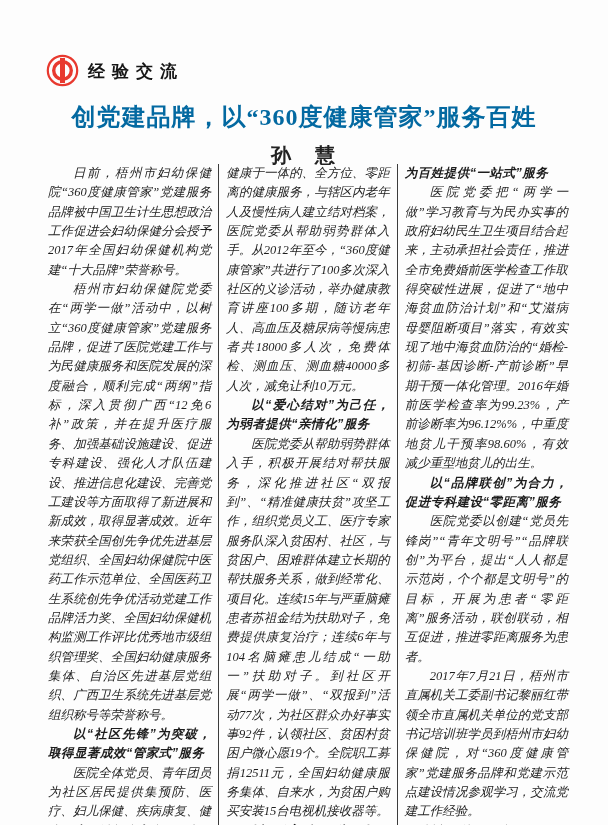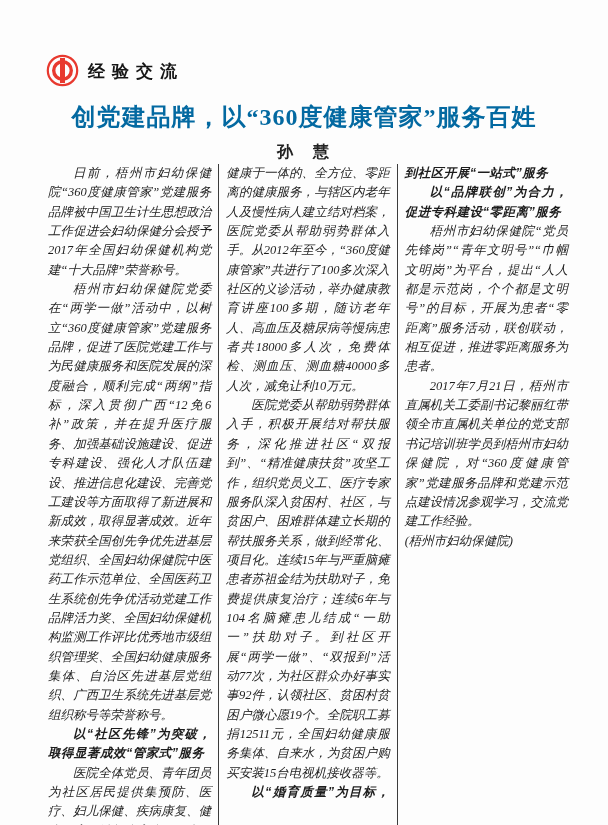--- a/index.html
+++ b/index.html
@@ -22,21 +22,21 @@
     padding-top:2px;
   }
   .title {
     position:absolute; top:101px; left:0; right:0;
     margin:0; text-align:center;
     font-size:24px; font-weight:bold; letter-spacing:1px;
     color:#0369a1;
   }
   .author {
     position:absolute; top:142px; left:0; right:0;
-    text-align:center; font-size:16px; font-weight:bold;
+    text-align:center; font-size:20px; font-weight:bold;
     letter-spacing:2px; color:#222;
   }
   .columns {
     position:absolute; left:48px; top:164px; width:520px;
     display:flex; align-items:stretch;
   }
   .col {
     flex:1 1 0; min-width:0;
     font-size:12.5px; line-height:19.35px;
     text-align:justify;
@@ -81,30 +81,32 @@
       <p class="indent">日前，梧州市妇幼保健院“360度健康管家”党建服务品牌被中国卫生计生思想政治工作促进会妇幼保健分会授予2017年全国妇幼保健机构党建“十大品牌”荣誉称号。</p>
       <p class="indent">梧州市妇幼保健院党委在“两学一做”活动中，以树立“360度健康管家”党建服务品牌，促进了医院党建工作与为民健康服务和医院发展的深度融合，顺利完成“两纲”指标，深入贯彻广西“12免6补”政策，并在提升医疗服务、加强基础设施建设、促进专科建设、强化人才队伍建设、推进信息化建设、完善党工建设等方面取得了新进展和新成效，取得显著成效。近年来荣获全国创先争优先进基层党组织、全国妇幼保健院中医药工作示范单位、全国医药卫生系统创先争优活动党建工作品牌活力奖、全国妇幼保健机构监测工作评比优秀地市级组织管理奖、全国妇幼健康服务集体、自治区先进基层党组织、广西卫生系统先进基层党组织称号等荣誉称号。</p>
       <p class="subhead indent">以“社区先锋”为突破，取得显著成效“管家式”服务</p>
       <p class="indent spread">医院全体党员、青年团员为社区居民提供集预防、医疗、妇儿保健、疾病康复、健康教育、计划生育指导、心理</p>
     </div>
 
     <div class="divider"></div>
 
     <div class="col">
       <p>健康于一体的、全方位、零距离的健康服务，与辖区内老年人及慢性病人建立结对档案，医院党委从帮助弱势群体入手。从2012年至今，“360度健康管家”共进行了100多次深入社区的义诊活动，举办健康教育讲座100多期，随访老年人、高血压及糖尿病等慢病患者共18000多人次，免费体检、测血压、测血糖40000多人次，减免让利10万元。</p>
+      <p class="subhead indent">以“爱心结对”为己任，为弱者提供“亲情化”服务</p>
       <p class="indent">医院党委从帮助弱势群体入手，积极开展结对帮扶服务，深化推进社区“双报到”、“精准健康扶贫”攻坚工作，组织党员义工、医疗专家服务队深入贫困村、社区，与贫困户、困难群体建立长期的帮扶服务关系，做到经常化、项目化。连续15年与严重脑瘫患者苏祖金结为扶助对子，免费提供康复治疗；连续6年与104名脑瘫患儿结成“一助一”扶助对子。到社区开展“两学一做”、“双报到”活动77次，为社区群众办好事实事92件，认领社区、贫困村贫困户微心愿19个。全院职工募捐12511元，全国妇幼健康服务集体、自来水，为贫困户购买安装15台电视机接收器等。</p>
       <p class="subhead indent spread">以“婚育质量”为目标，</p>
     </div>
 
     <div class="divider"></div>
 
     <div class="col">
-      <p class="subhead">到社区开展“一站式”服务</p>
+      <p class="subhead">为百姓提供“一站式”服务</p>
+      <p class="indent">医院党委把“两学一做”学习教育与为民办实事的政府妇幼民生卫生项目结合起来，主动承担社会责任，推进全市免费婚前医学检查工作取得突破性进展，促进了“地中海贫血防治计划”和“艾滋病母婴阻断项目”落实，有效实现了地中海贫血防治的“婚检-初筛-基因诊断-产前诊断”早期干预一体化管理。2016年婚前医学检查率为99.23%，产前诊断率为96.12%%，中重度地贫儿干预率98.60%，有效减少重型地贫儿的出生。</p>
       <p class="subhead indent">以“品牌联创”为合力，促进专科建设“零距离”服务</p>
-      <p class="indent">梧州市妇幼保健院“党员先锋岗”“青年文明号”“巾帼文明岗”为平台，提出“人人都是示范岗，个个都是文明号”的目标，开展为患者“零距离”服务活动，联创联动，相互促进，推进零距离服务为患者。</p>
+      <p class="indent">医院党委以创建“党员先锋岗”“青年文明号”“品牌联创”为平台，提出“人人都是示范岗，个个都是文明号”的目标，开展为患者“零距离”服务活动，联创联动，相互促进，推进零距离服务为患者。</p>
       <p class="indent">2017年7月21日，梧州市直属机关工委副书记黎丽红带领全市直属机关单位的党支部书记培训班学员到梧州市妇幼保健院，对“360度健康管家”党建服务品牌和党建示范点建设情况参观学习，交流党建工作经验。</p>
       <p class="attribution">(梧州市妇幼保健院)</p>
     </div>
 
   </div>
 
   <div class="page-number">4</div>
 
 </div>
 

